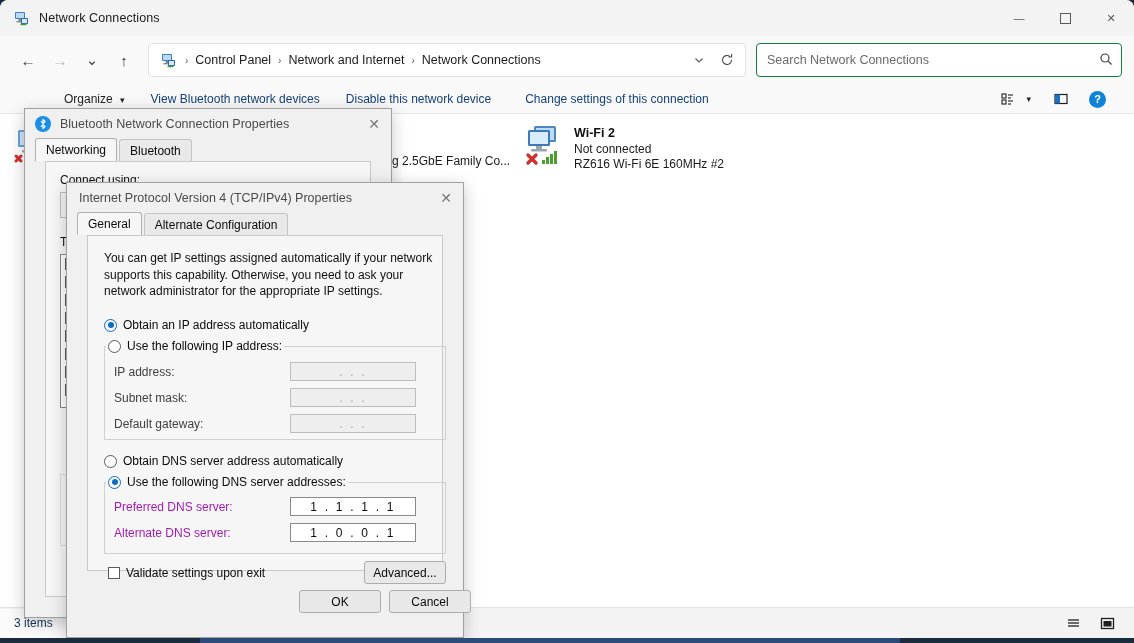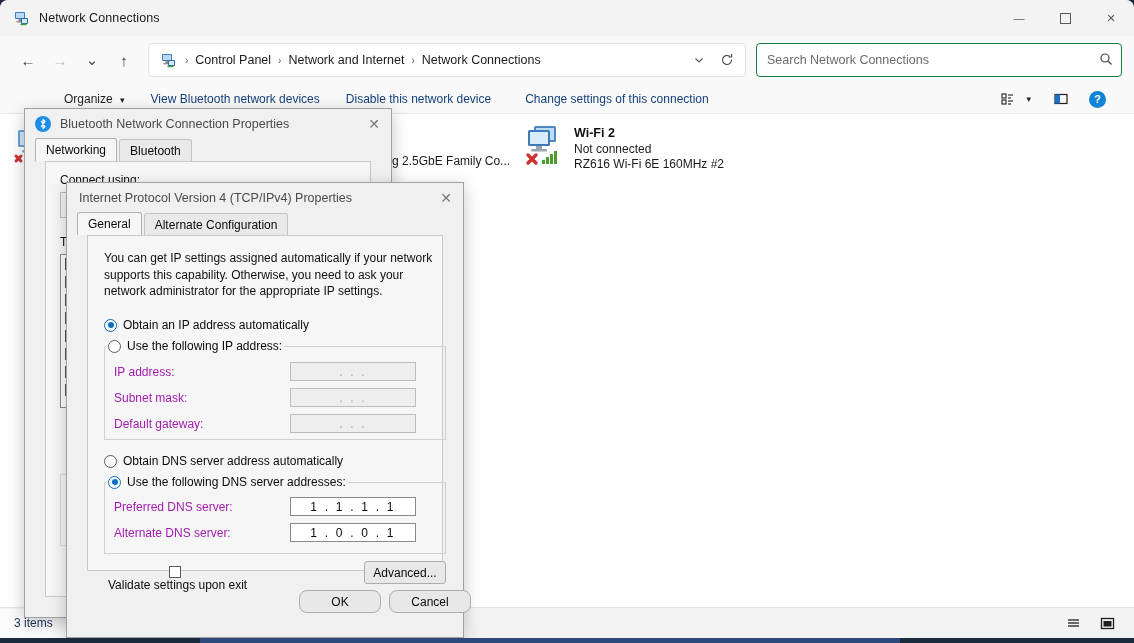--- a/index.html
+++ b/index.html
@@ -101,35 +101,35 @@
   .radio{
     width:13px;height:13px;border-radius:50%;border:1px solid #5a5a5a;background:#fff;margin-right:6px;flex:none;
     position:relative;box-sizing:border-box;
   }
   .radio.on{border-color:#0b6cc4;background:#fff;}
   .radio.on:after{
     content:"";position:absolute;left:2.5px;top:2.5px;width:6px;height:6px;border-radius:50%;background:#0b6cc4;
   }
   .groupbox{border:1px solid #d0d0d0;position:absolute;}
   .field-label{font-size:12px;color:#a21caf;position:absolute;}
-  .field-label.dis{color:#a21caf;}
+  .field-label.dis{color:#404040;}
   .ipbox{
     position:absolute;height:19px;border:1px solid #8a8a8a;background:#fff;
     display:flex;align-items:center;justify-content:center;font-size:12px;color:#0b0b0b;letter-spacing:2.2px;
     box-sizing:border-box;
   }
   .ipbox.dis{background:#eeeeee;border-color:#bdbdbd;color:#a8a8a8;}
-  .checkrow{display:flex;align-items:center;font-size:12px;color:#0b0b0b;flex-direction:column;}
+  .checkrow{display:flex;align-items:center;font-size:12px;color:#0b0b0b;}
   .cbox{width:12px;height:12px;border:1px solid #5a5a5a;background:#fff;margin-right:6px;flex:none;box-sizing:border-box;}
   .btn{
     height:23px;border:1px solid #adadad;background:#e8e8e8;border-radius:3px;
     font-size:12px;color:#0b0b0b;display:flex;align-items:center;justify-content:center;
     font-family:"Liberation Sans",sans-serif;box-sizing:border-box;
   }
-  .btn.wide{width:82px;border-radius:8px;}
+  .btn.wide{width:82px;}
 
   
   #btdlg{left:24px;top:108px;width:366px;height:508px;}
   #btdlg .dlg-title{padding-left:10px;}
   .bt-ico{width:16px;height:16px;border-radius:50%;background:#1b8ee8;display:flex;align-items:center;justify-content:center;color:#fff;font-size:11px;margin-right:9px;flex:none;}
   .listbox{position:absolute;border:1px solid #8a8a8a;background:#fff;overflow:hidden;}
   .lb-item{display:flex;align-items:center;height:18px;padding-left:4px;font-size:11.5px;color:#101010;}
   .lb-cb{width:12px;height:12px;border:1px solid #5a5a5a;background:#fff;margin-right:5px;flex:none;box-sizing:border-box;position:relative;}
   .lb-cb.on:after{content:"";position:absolute;left:2px;top:4px;width:5px;height:2px;border-left:2px solid #1b1b1b;border-bottom:2px solid #1b1b1b;transform:rotate(-45deg);}
 

